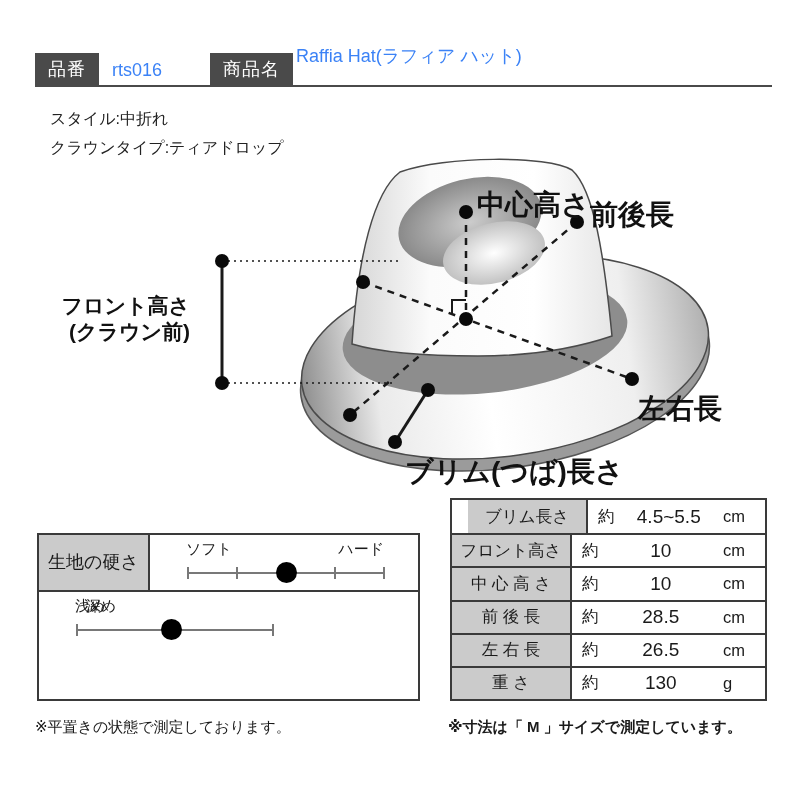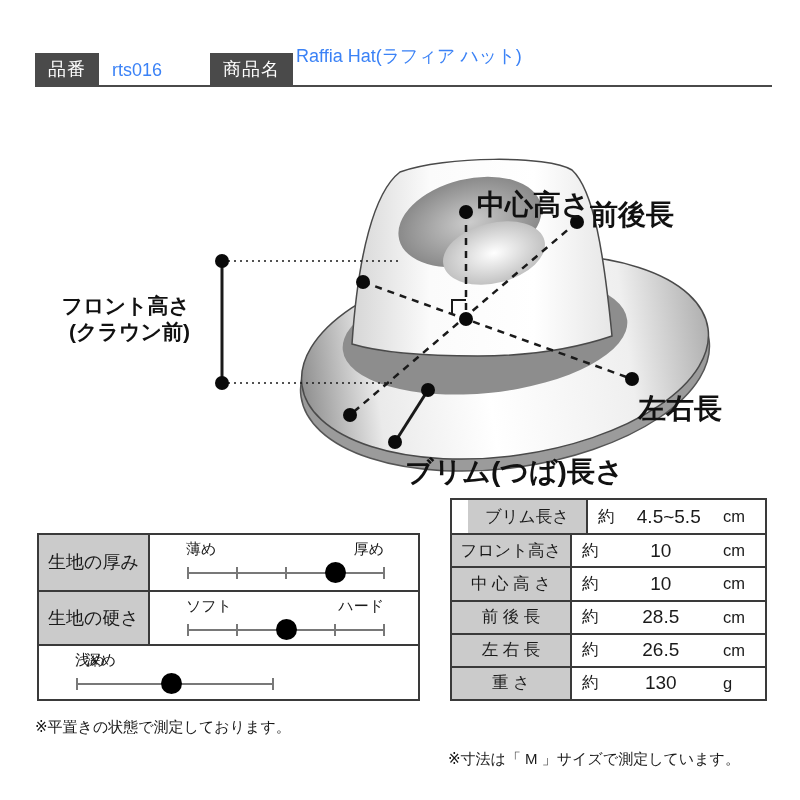--- a/index.html
+++ b/index.html
@@ -48,20 +48,22 @@
 
 <div id="page">
 
   <div class="badge" style="left:35px;top:53px;">品番</div>
   <div class="hval" style="left:112px;top:60px;">rts016</div>
   <div class="badge" style="left:210px;top:53px;">商品名</div>
   <div class="hval" style="left:296px;top:44px;">Raffia Hat(ラフィア ハット)</div>
   <div class="hline" style="left:35px;top:85px;width:737px;"></div>
 
   <div class="specs">
+    <div>スタイル:中折れ</div>
+    <div>クラウンタイプ:ティアドロップ</div>
   </div>
 
   <svg width="800" height="800" viewBox="0 0 800 800">
     <defs>
       <linearGradient id="brimG" x1="0" y1="0" x2="1" y2="0">
         <stop offset="0" stop-color="#8f8f8f"></stop>
           <stop offset="0.18" stop-color="#eaeaea"></stop>
         <stop offset="0.45" stop-color="#ffffff"></stop>
           <stop offset="0.80" stop-color="#efefef"></stop>
         <stop offset="1" stop-color="#b0b0b0"></stop>
@@ -121,34 +123,20 @@
   <div class="dlabel" style="left:590px;top:196px;">前後長</div>
   <div class="dlabel2" style="left:35px;top:293px;width:155px;">
     <div>フロント高さ</div>
     <div>(クラウン前)</div>
   </div>
   <div class="dlabel" style="left:638px;top:390px;">左右長</div>
   <div class="dlabel" style="left:405px;top:453px;">ブリム(つば)長さ</div>
 
   <div class="ftable">
     <div class="f-row">
-      <div class="f-label">生地の厚み</div>
-      <div class="f-slider">
-        <span class="s-left">薄め</span>
-        <span class="s-right">厚め</span>
-        <div class="s-track">
-            <div class="tick" style="left: 0%;"></div>
-            <div class="tick" style="left: 25%;"></div>
-            <div class="tick" style="left: 50%;"></div>
-            <div class="tick" style="left: 100%;"></div>
-            <div class="dot" style="left: 75%;"></div>
-          </div>
-      </div>
-    </div>
-    <div class="f-row">
       <div class="f-label">生地の硬さ</div>
       <div class="f-slider">
         <span class="s-left">ソフト</span>
         <span class="s-right">ハード</span>
         <div class="s-track">
             <div class="tick" style="left: 0%;"></div>
             <div class="tick" style="left: 25%;"></div>
             <div class="tick" style="left: 75%;"></div>
             <div class="tick" style="left: 100%;"></div>
             <div class="dot" style="left: 50%;"></div>
@@ -215,15 +203,15 @@
         <span class="approx">約</span>
         <span class="val">130</span>
         <span class="unit">g</span>
       </div>
     </div>
   </div>
 
   <div class="note" style="left:35px;top:714px;">
     <div>※平置きの状態で測定しております。</div>
   </div>
-  <div class="note" style="left:448px;top:746px;">※寸法は「 M 」サイズで測定しています。</div>
+  <div class="note" style="left:448px;top:714px;font-weight:bold;">※寸法は「 M 」サイズで測定しています。</div>
 
 </div>
 
 </body></html>

